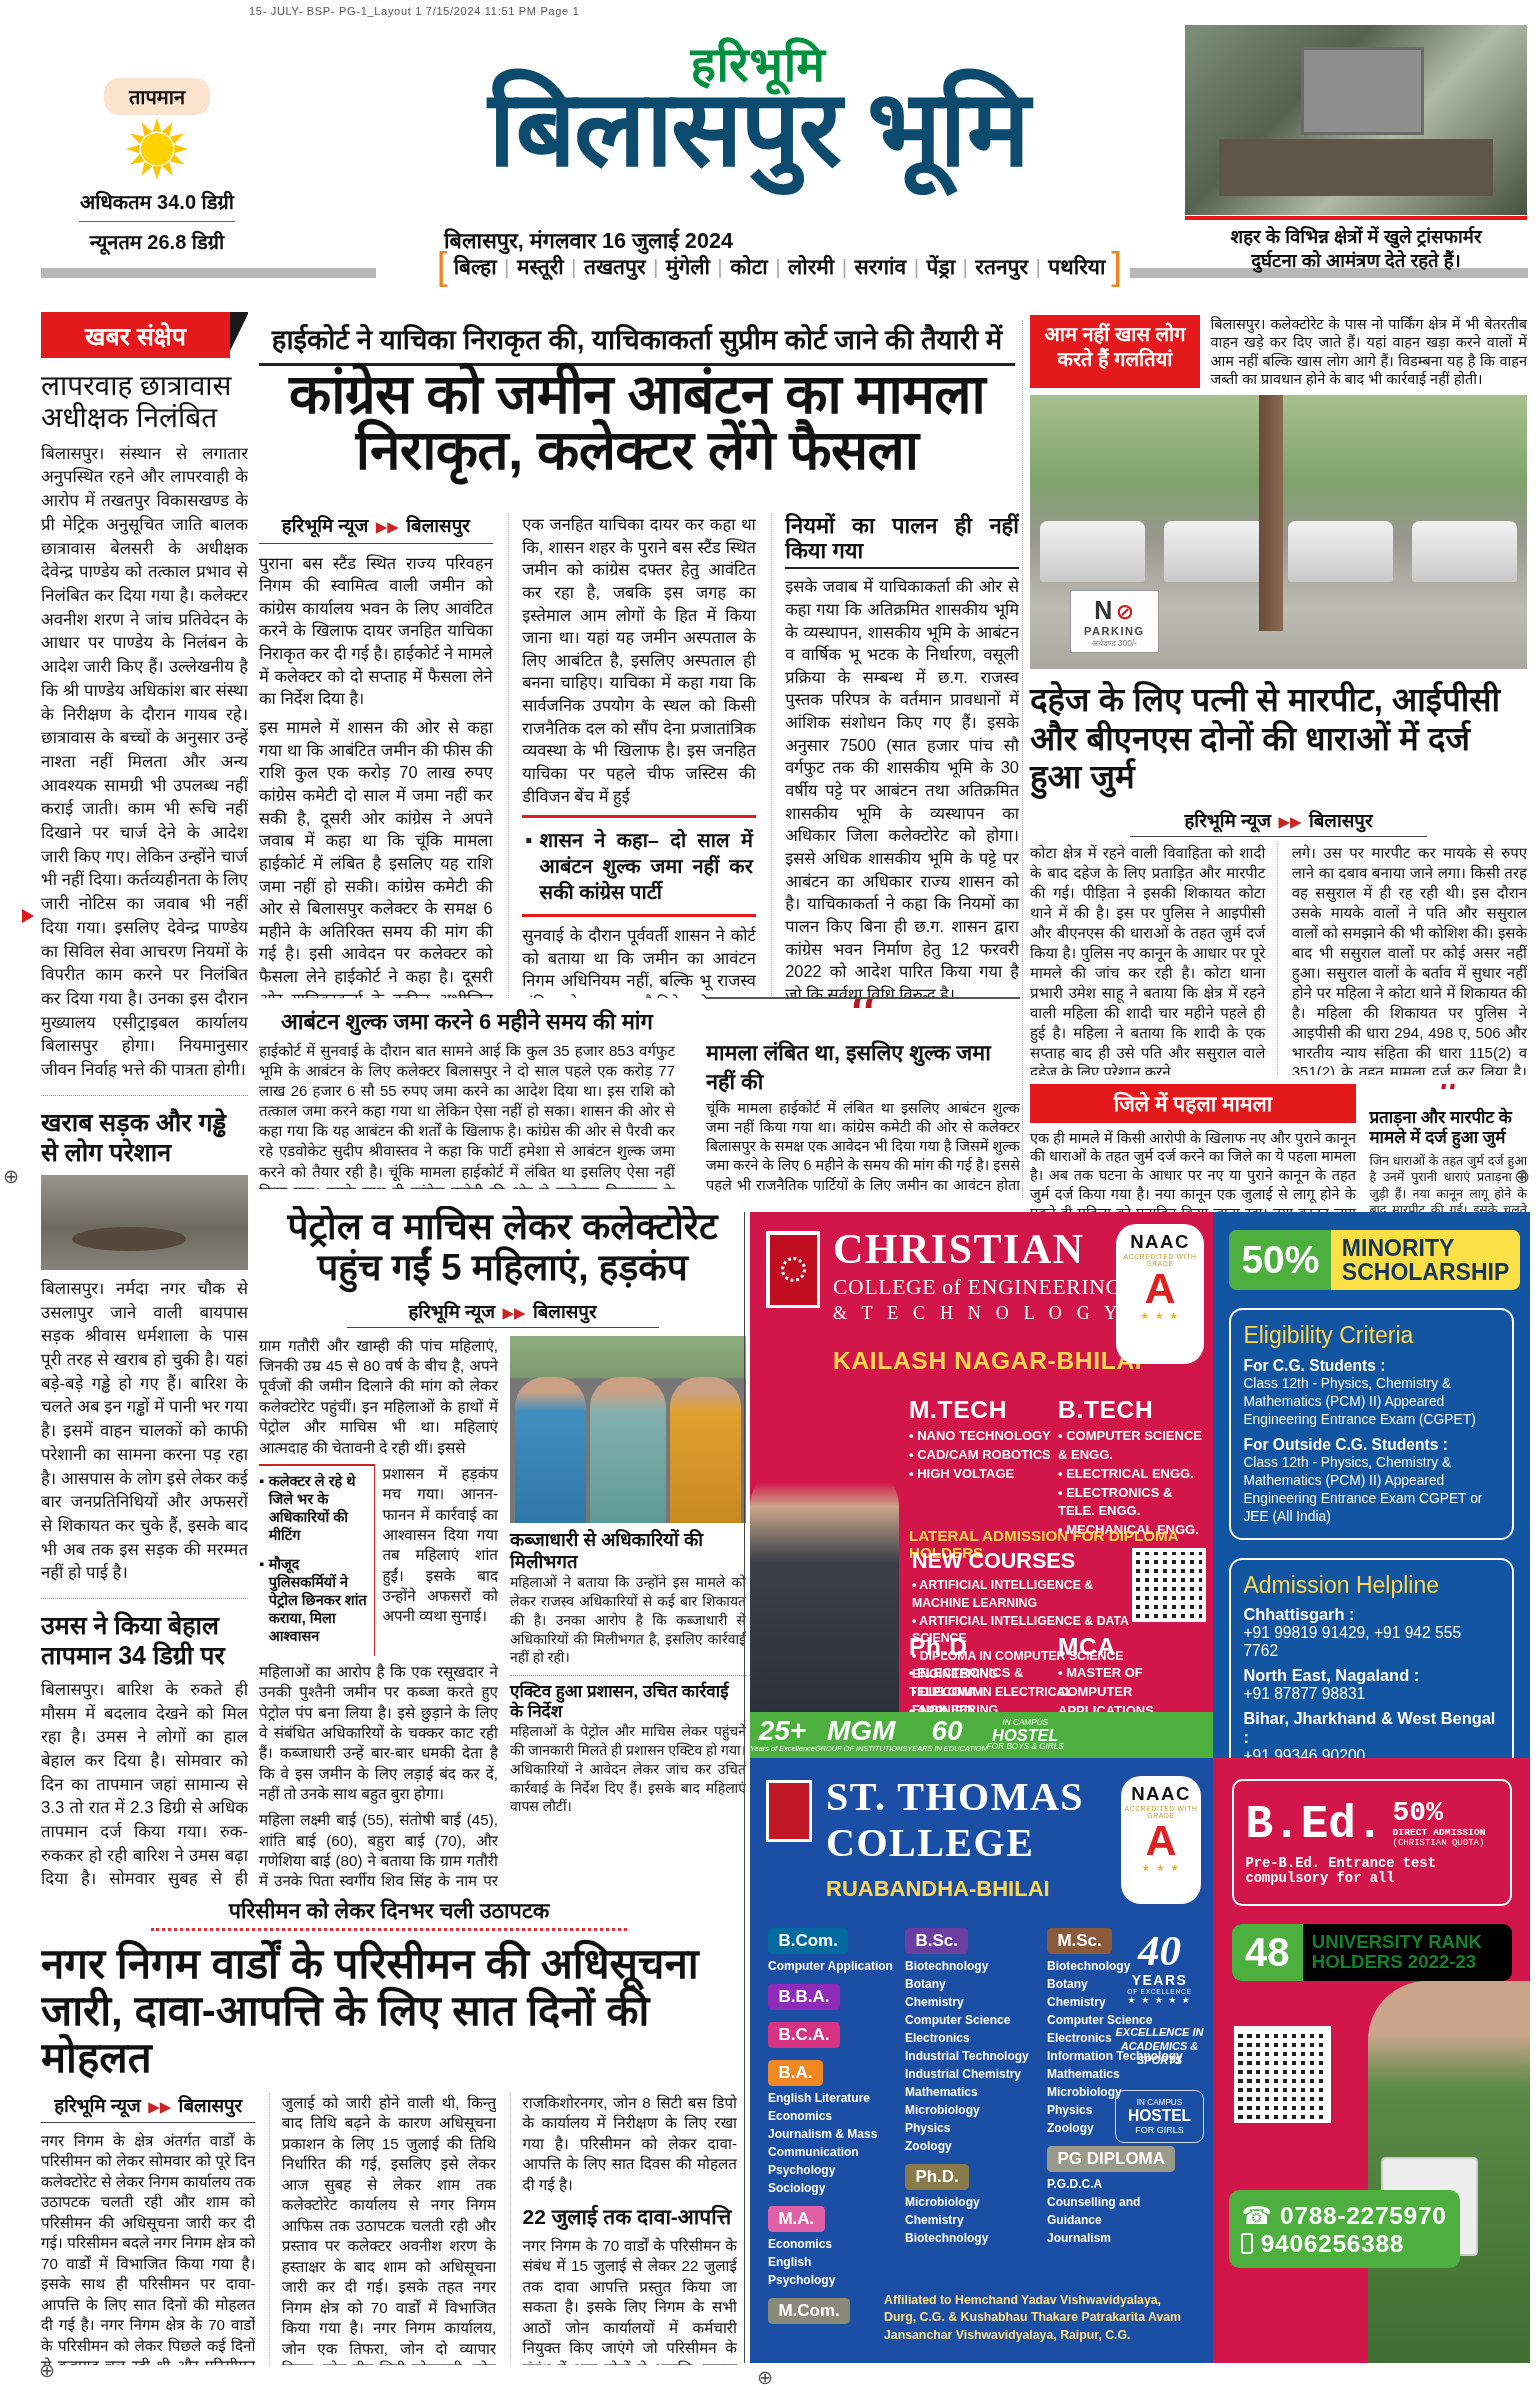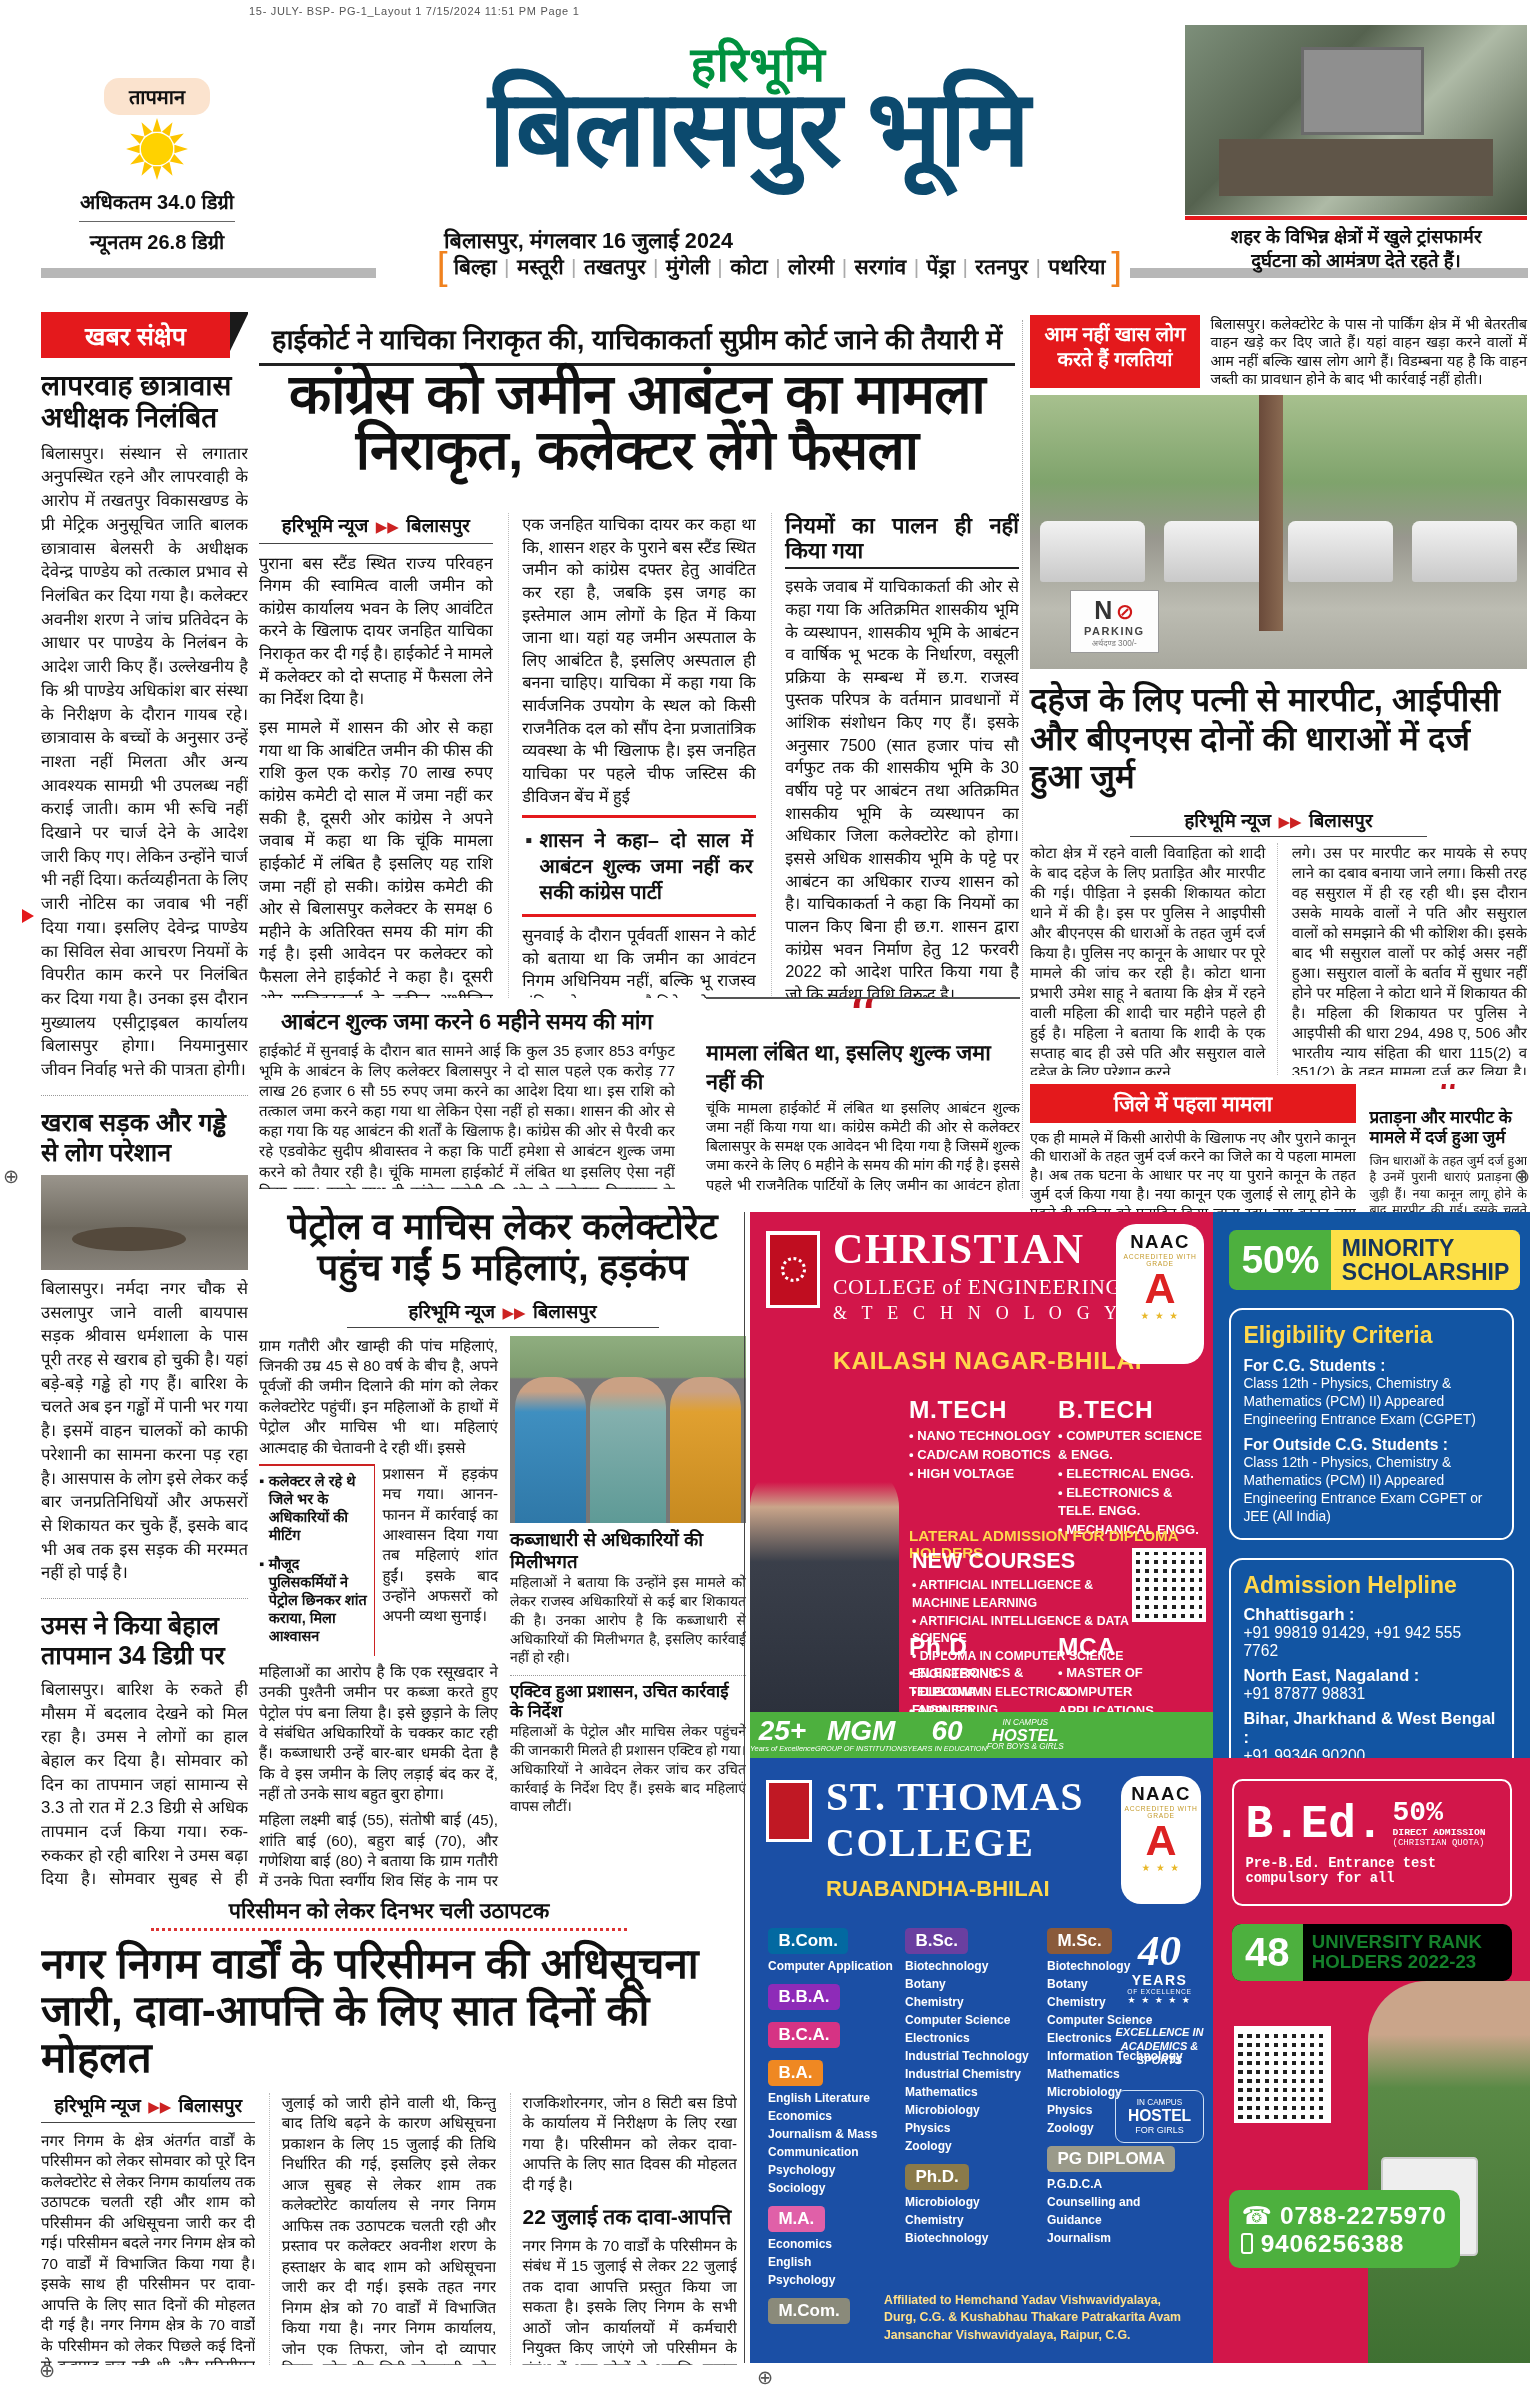--- a/index.html
+++ b/index.html
@@ -48,21 +48,21 @@
   .wm2 { left:34%; width:32%; background:linear-gradient(180deg,#caa184 10%,#84b0ae 24%,#5e9a96); }
   .wm3 { left:68%; width:30%; background:linear-gradient(180deg,#caa184 10%,#e0a030 24%,#c78a20); }
   .ph-girl1 { background:linear-gradient(180deg,#d2164a 0,#d2164a 8%,#caa58a 18%,#3a3f4a 40%,#2c313c 100%); }
   .ph-girl2 { background:linear-gradient(180deg,#caa58a 0 14%,#5a8a46 28%,#3f7032 100%); }
   .laptop { position:absolute; left:8%; top:46%; width:60%; height:26%; background:#eee; border:2.2px solid #ccc; border-radius:4.5px; }
 
   
   .rail { left:41px; top:312px; width:207px; height:1578px; overflow:hidden; }
   .brief-head { position:relative; background:#e4191c; color:#fff; font-weight:800; font-size:25px; text-align:center; width:189px; padding:6px 0; }
   .brief-head::after { content:""; position:absolute; right:-19.3px; top:0; border-left:19.3px solid #1a1a1a; border-bottom:39px solid transparent; }
-  .rail h2 { font-size:28px; line-height:1.15; margin:12px 0 7.4px; font-weight:700; }
+  .rail h2 { font-size:28px; line-height:1.15; margin:12px 0 7.4px; font-weight:400; }
   .rail h3 { font-size:25px; line-height:1.18; margin:12px 0 7.4px; font-weight:800; }
   .rail p { font-size:16.7px; line-height:1.42; }
   .rail .sep { border-top:1.5px dotted #999; margin:13.4px 0 1.5px; }
 
   
   .kicker { left:259px; top:320px; width:756px; font-size:27.5px; font-weight:700; text-align:center; padding-bottom:6px; border-bottom:3px solid #222; }
   .lead-h { left:259px; top:366px; width:756px; font-size:55px; font-weight:800; text-align:center; line-height:1.02; letter-spacing:-0.7px; }
   .byline { display:flex; justify-content:center; align-items:baseline; gap:7.4px; font-weight:700; font-size:18.6px; border-bottom:1.5px solid #444; padding-bottom:4.5px; margin-bottom:7.4px; }
   .byline .arr { color:#cc2222; font-size:15px; }
   .lead-cols { left:259px; top:513px; width:760px; height:485px; display:flex; gap:15px; }
@@ -165,21 +165,21 @@
   .gs-big { font-size:28px; font-weight:800; }
   .gs-sub { font-size:7.4px; }
   .gs-blk { text-align:center; line-height:1; }
   .gs-host .a { font-size:8.2px; } .gs-host .b { font-size:16.4px; font-weight:800; } .gs-host .c { font-size:8.2px; }
 
   .p-schol { left:463px; top:0; width:317px; height:546px; background:#1255a3; padding:18px 16.4px; }
   .schol-badge { display:flex; gap:0; align-items:stretch; }
   .sb-pct { background:#4db03e; font-size:39px; font-weight:800; padding:7.4px 12px; border-radius:7.4px 0 0 7.4px; display:flex; align-items:center; }
   .sb-txt { background:#fde047; color:#15355e; font-weight:800; font-size:23px; line-height:1.05; padding:6px 10.4px; border-radius:0 7.4px 7.4px 0; display:flex; flex-direction:column; justify-content:center; }
   .rbox { border:2.2px solid #fff; border-radius:13.4px; padding:12px; margin-top:18px; }
-  .rbox .yh { color:#ffd84d; font-weight:700; font-size:23px; margin-bottom:6px; }
+  .rbox .yh { color:#ffd84d; font-weight:400; font-size:23px; margin-bottom:6px; }
   .rbox .sh { font-weight:800; font-size:15.6px; margin-top:7.4px; }
   .rbox .tx { font-size:13.8px; line-height:1.3; }
   .hl-label { font-weight:800; font-size:16.4px; margin-top:6px; }
   .hl-phone { font-size:15.6px; }
 
   .p-thomas { left:0; top:546px; width:463px; height:605px; background:#1b4fa5; }
   .st-logo { position:absolute; left:16.4px; top:22px; width:46px; height:62px; background:#fff; padding:3px; }
   .st-logo .inner { width:100%; height:100%; background:#c01824; }
   .st-title { position:absolute; left:76px; top:16.4px; font-family:"Liberation Serif",serif; font-weight:700; font-size:40px; letter-spacing:1.5px; line-height:1.15; }
   .st-place { position:absolute; left:76px; top:118px; color:#ffd84d; font-weight:800; font-size:22px; }

